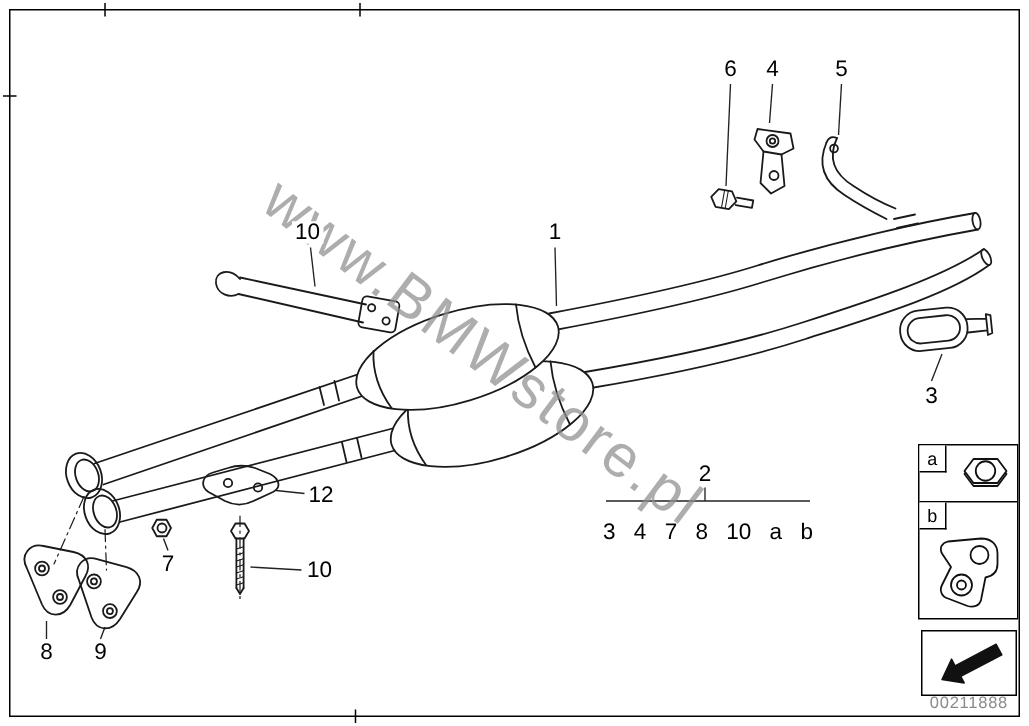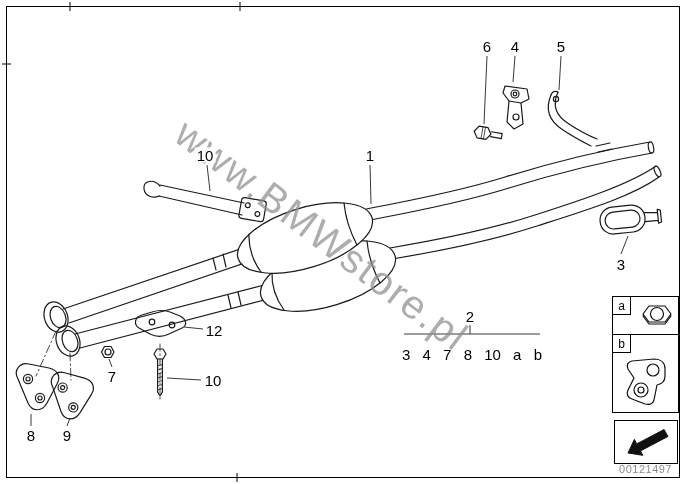--- a/index.html
+++ b/index.html
@@ -245,13 +245,13 @@
     </svg>
   </div>
 </div>
 
 <div class="arrow-box">
   <svg width="52" height="38" viewBox="0 0 52 38">
     <polygon points="8,30 14.4,16.4 16.7,20.9 44.1,6.5 47.9,13.5 20.5,27.9 22.8,32.3" fill="#111" stroke="#111" stroke-linejoin="round"></polygon>
   </svg>
 </div>
 
-<div class="part-number">00121497</div>
+<div class="part-number">00211888</div>
 
 </body></html>

